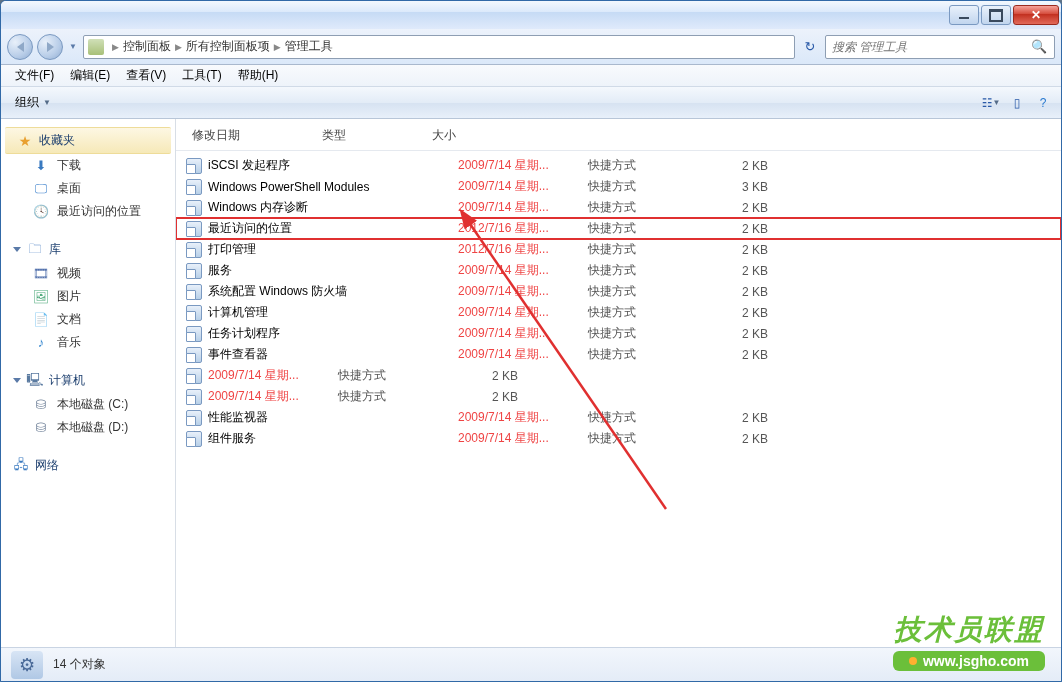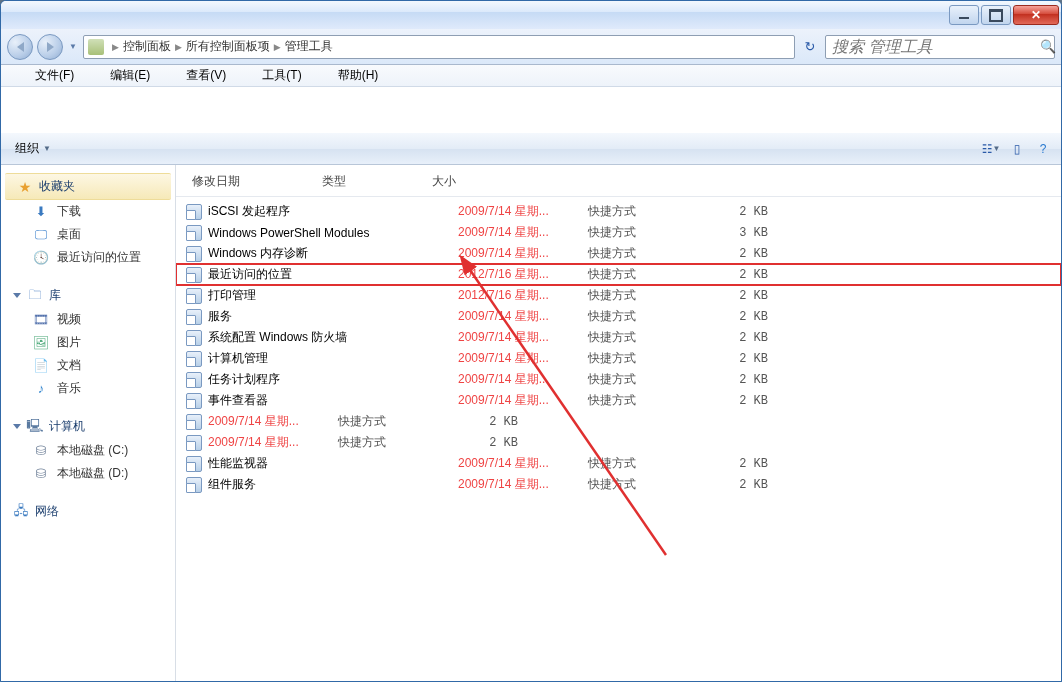--- a/index.html
+++ b/index.html
@@ -20,29 +20,29 @@
 .nav-btn { width: 26px; height: 26px; border-radius: 50%; background: radial-gradient(circle at 30% 30%, #e8f0fa, #b8cde8 60%, #8fabd0); border: 1px solid #7a99c1; display: flex; align-items: center; justify-content: center; color: #5a7aa8; cursor: pointer; }
 .nav-btn::before { content: ""; width: 0; height: 0; border-top: 5px solid transparent; border-bottom: 5px solid transparent; border-right: 7px solid #8fa8c7; }
 .nav-btn.fwd::before { border-right: none; border-left: 7px solid #8fa8c7; }
 .nav-drop { width: 12px; height: 18px; display: flex; align-items: center; justify-content: center; color: #5a7aa8; font-size: 8px; }
 .breadcrumb { flex: 1; height: 24px; background: #fff; border: 1px solid #8e9eb3; border-radius: 2px; display: flex; align-items: center; padding: 0 4px; font-size: 12px; color: #333; }
 .bc-icon { width: 16px; height: 16px; background: linear-gradient(#d0e0b8, #a8c078); border-radius: 2px; margin-right: 4px; }
 .bc-sep { color: #888; margin: 0 4px; font-size: 9px; }
 .bc-item { cursor: pointer; }
 .refresh-btn { width: 22px; height: 22px; display: flex; align-items: center; justify-content: center; font-size: 13px; color: #2a5aa8; cursor: pointer; }
 .search-box { width: 230px; height: 24px; background: #fff; border: 1px solid #8e9eb3; border-radius: 2px; display: flex; align-items: center; padding: 0 6px; font-size: 12px; }
-.search-box input { border: none; outline: none; flex: 1; font-style: italic; color: #000000; font-size: 16px; }
+.search-box input { border: none; outline: none; flex: 1; font-style: italic; color: #000000; font-size: 12px; }
 .search-icon { color: #4a7ac8; font-size: 13px; }
 
 
 .menubar { height: 22px; background: linear-gradient(#f8fafd, #eef3fa); border-bottom: 1px solid #d0dae7; display: flex; align-items: center; padding: 0 6px; font-size: 12px; }
-.menu-item { padding: 2px 8px; cursor: pointer; margin-left: 20px; }
-
-
-.toolbar { height: 32px; background: linear-gradient(#f4f8fd, #e3ecf7 50%, #d6e2f1 51%, #e8f0fa); border-bottom: 1px solid #b8c6d8; display: flex; align-items: center; padding: 0 8px; font-size: 12px; margin-top: 46px; }
+.menu-item { padding: 2px 8px; cursor: pointer; }
+
+
+.toolbar { height: 32px; background: linear-gradient(#f4f8fd, #e3ecf7 50%, #d6e2f1 51%, #e8f0fa); border-bottom: 1px solid #b8c6d8; display: flex; align-items: center; padding: 0 8px; font-size: 12px; }
 .tb-item { display: flex; align-items: center; gap: 4px; cursor: pointer; padding: 3px 6px; }
 .tb-drop { font-size: 8px; color: #546b88; }
 .tb-right { margin-left: auto; display: flex; align-items: center; gap: 6px; }
 .tb-icon-btn { width: 20px; height: 20px; display: flex; align-items: center; justify-content: center; cursor: pointer; color: #2a5aa8; }
 
 
 .body { display: flex; height: calc(100% - 28px - 36px - 22px - 32px - 34px); }
 .sidebar { width: 175px; background: #fff; border-right: 1px solid #d8dee6; overflow-y: auto; padding: 8px 0; font-size: 12px; }
 .side-group { margin-bottom: 14px; }
 .side-header { display: flex; align-items: center; gap: 6px; padding: 4px 12px; font-weight: normal; color: #1a3d6d; cursor: pointer; }
@@ -63,21 +63,21 @@
 .sort-arrow { font-size: 8px; color: #7a8aa0; }
 .file-list { padding: 4px 0; font-size: 12px; }
 .file-row { display: flex; align-items: center; height: 21px; padding: 0 10px; cursor: pointer; }
 .file-row.highlighted { outline: 2px solid #e03030; outline-offset: -1px; }
 .file-icon { width: 16px; height: 16px; margin-right: 6px; display: inline-flex; align-items: center; justify-content: center; }
 .shortcut-icon { position: relative; width: 16px; height: 16px; background: linear-gradient(#e8f0fa, #b8d0e8); border: 1px solid #7a99c1; border-radius: 2px; }
 .shortcut-icon::after { content: ""; position: absolute; bottom: -1px; left: -1px; width: 8px; height: 8px; background: #fff; border: 1px solid #7a99c1; border-radius: 1px; }
 .fname { width: 250px; color: #000; white-space: nowrap; overflow: hidden; text-overflow: ellipsis; }
 .fdate { width: 130px; color: #ef4444; }
 .ftype { width: 110px; color: #555; }
-.fsize { width: 70px; color: #555; text-align: right; font-family: Liberation Mono, monospace; }
+.fsize { width: 70px; color: #555; text-align: right; }
 
 
 .red-arrow { position: absolute; pointer-events: none; }
 
 
 .statusbar { height: 34px; background: linear-gradient(#f2f6fc, #e4ecf7); border-top: 1px solid #c9d4e3; display: flex; align-items: center; padding: 0 10px; font-size: 12px; color: #333; gap: 10px; }
 .status-icon { width: 32px; height: 28px; background: linear-gradient(#d8e5f5, #b0c8e5); border-radius: 4px; display: flex; align-items: center; justify-content: center; font-size: 18px; color: #4a6a98; }
 
 
 .watermark { position: absolute; right: 16px; bottom: 10px; text-align: center; pointer-events: none; }
@@ -360,14 +360,21 @@
       </svg>
     </div>
 
   </div>
 
   <div class="statusbar">
     <div class="status-icon">⚙</div>
     <span>14 个对象</span>
   </div>
 
+  <div class="watermark">
+    <div class="wm-text">技术员联盟</div>
+    <div class="wm-url-wrap">
+      <span class="wm-dot"></span>
+      <span class="wm-url">www.jsgho.com</span>
+    </div>
+  </div>
 
 </div>
 
 </body></html>

